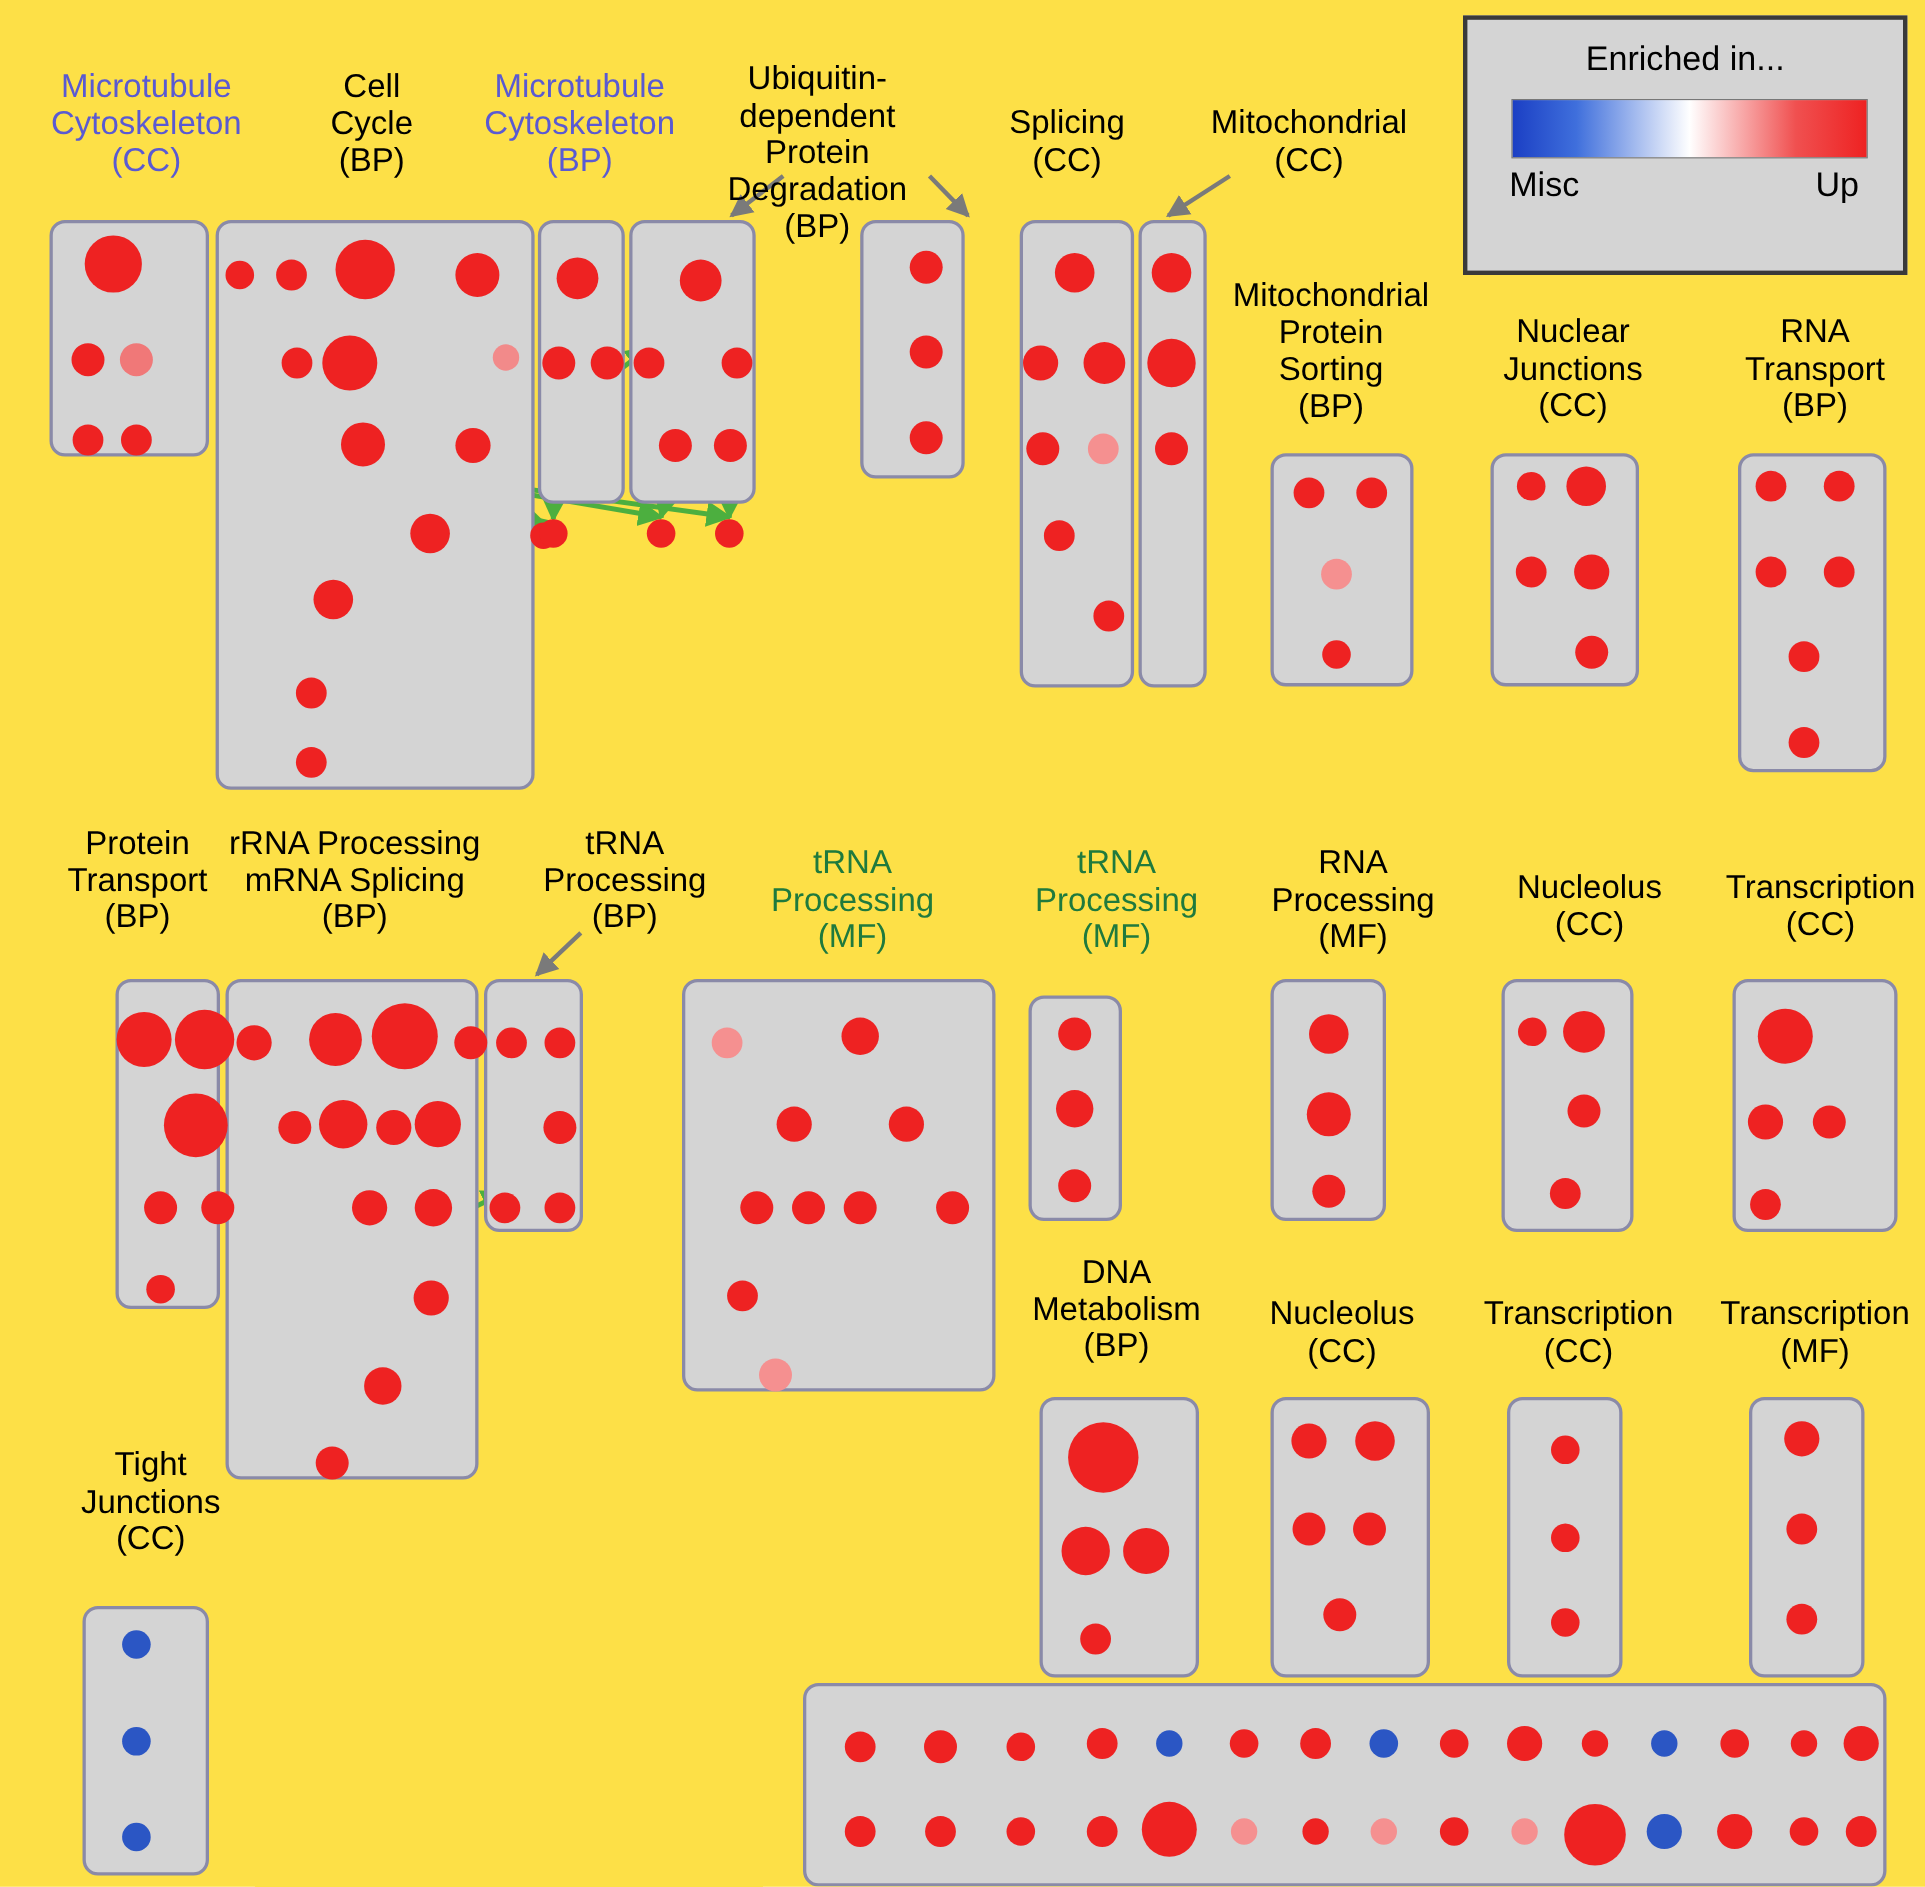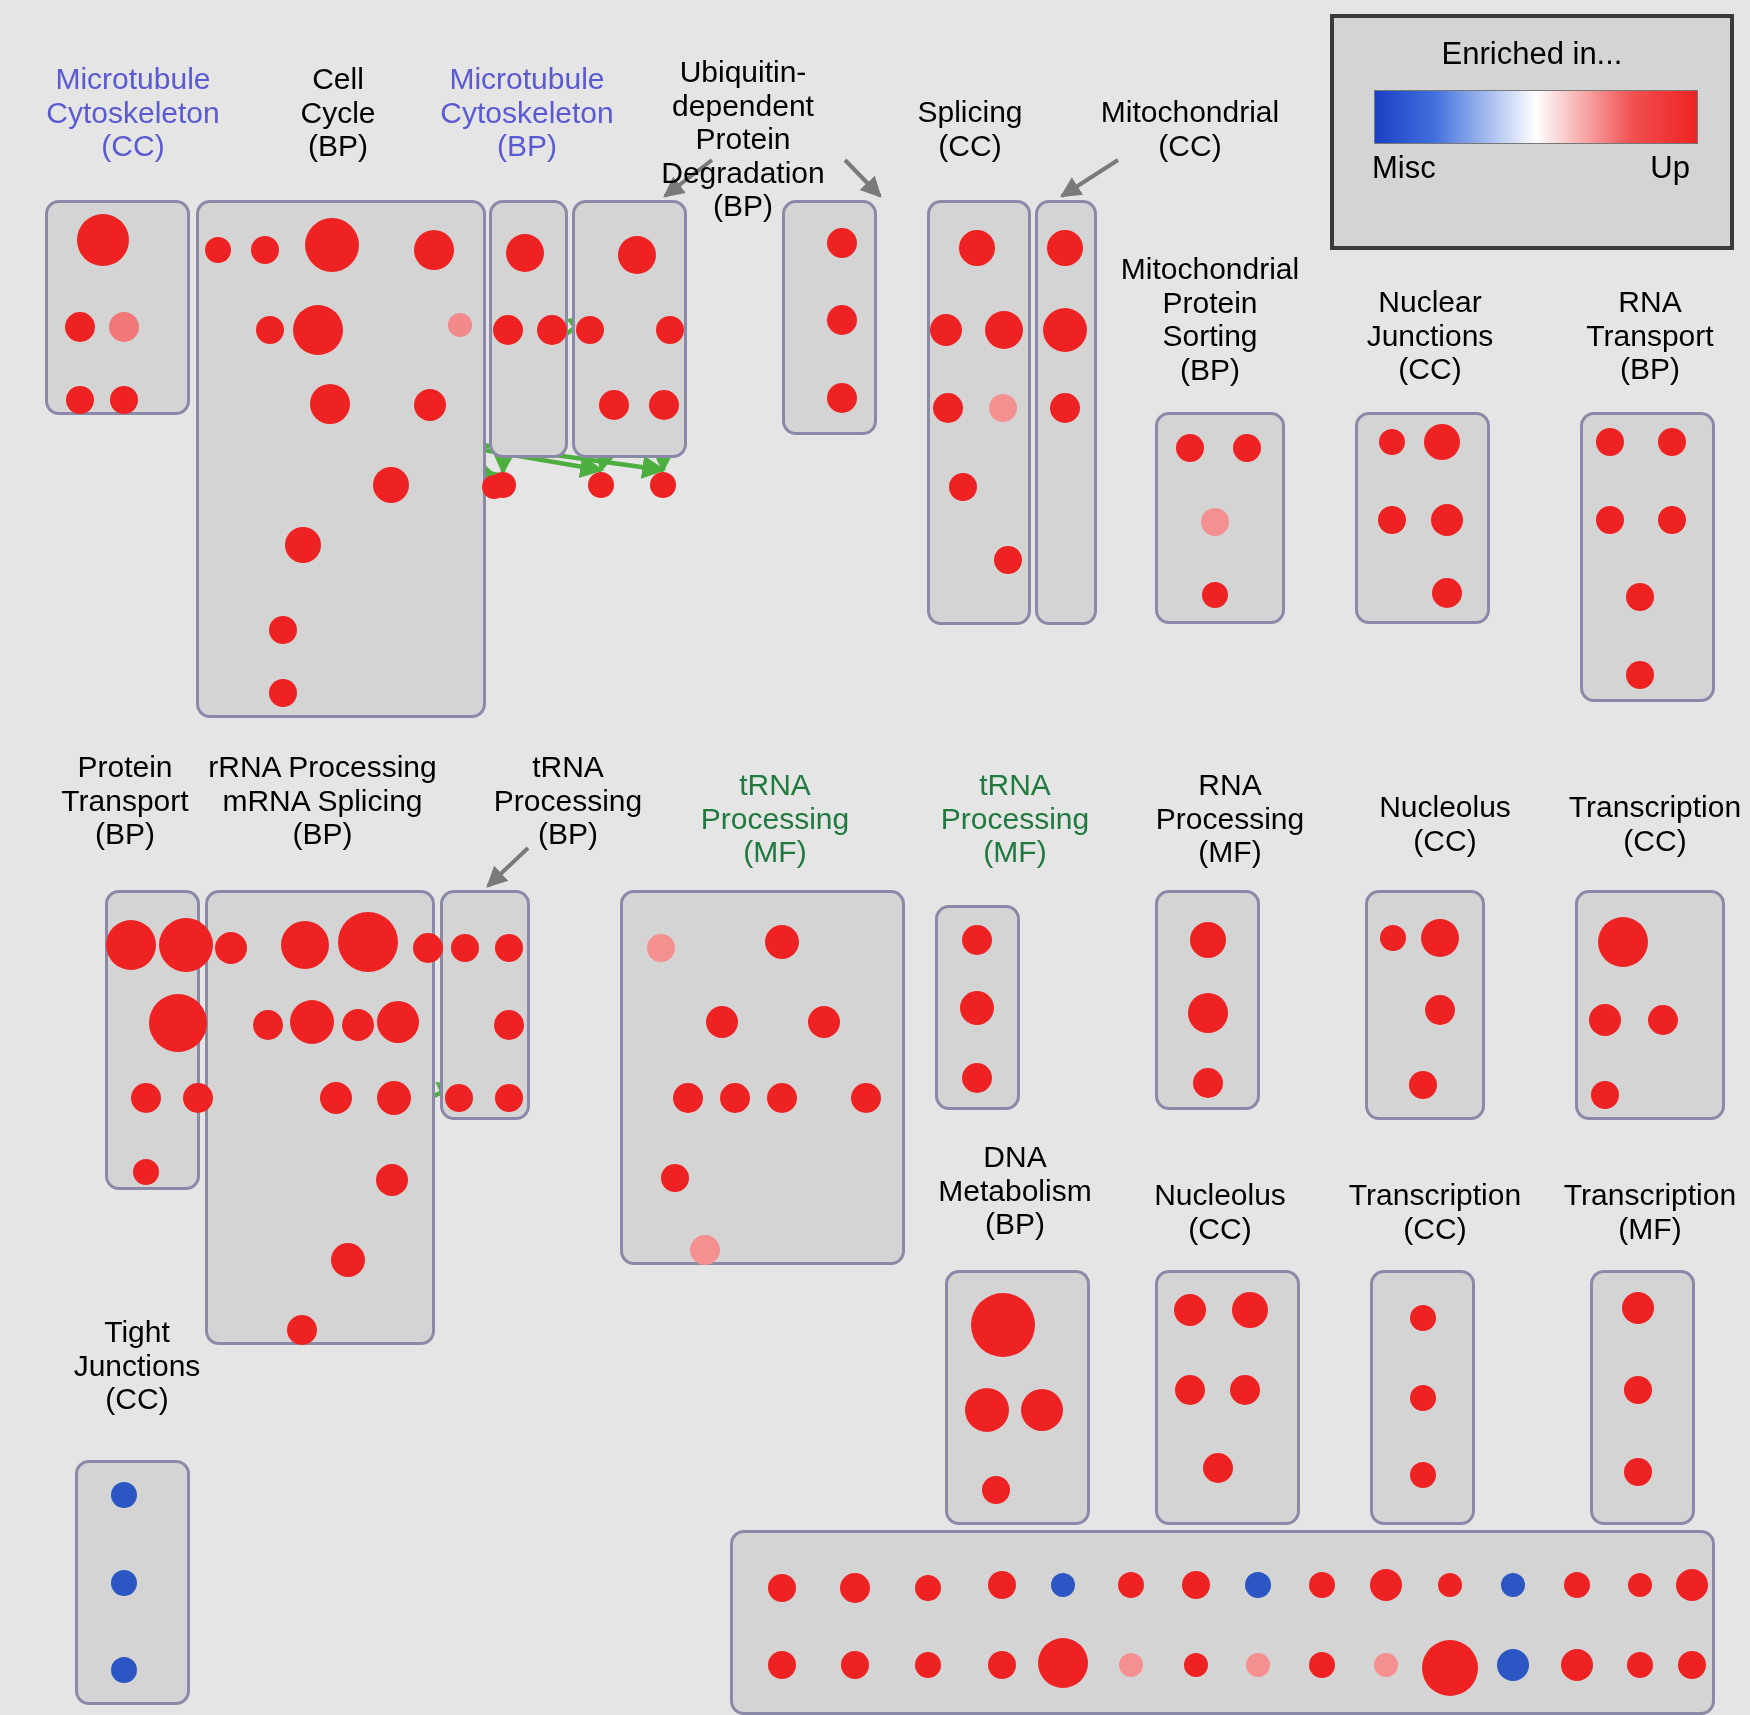--- a/index.html
+++ b/index.html
@@ -9,21 +9,21 @@
   body {
     width: 1750px;
     height: 1715px;
     background: #ffffff;
     font-family: "Liberation Sans", sans-serif;
   }
   #canvas {
     position: relative;
     width: 1750px;
     height: 1715px;
-    background: #e5e5e5;
+    background: #fde047;
     overflow: hidden;
   }
   .module {
     position: absolute;
     background: #d4d4d4;
     border: 3px solid #8a8aa8;
     border-radius: 14px;
     box-sizing: border-box;
   }
   .label {

